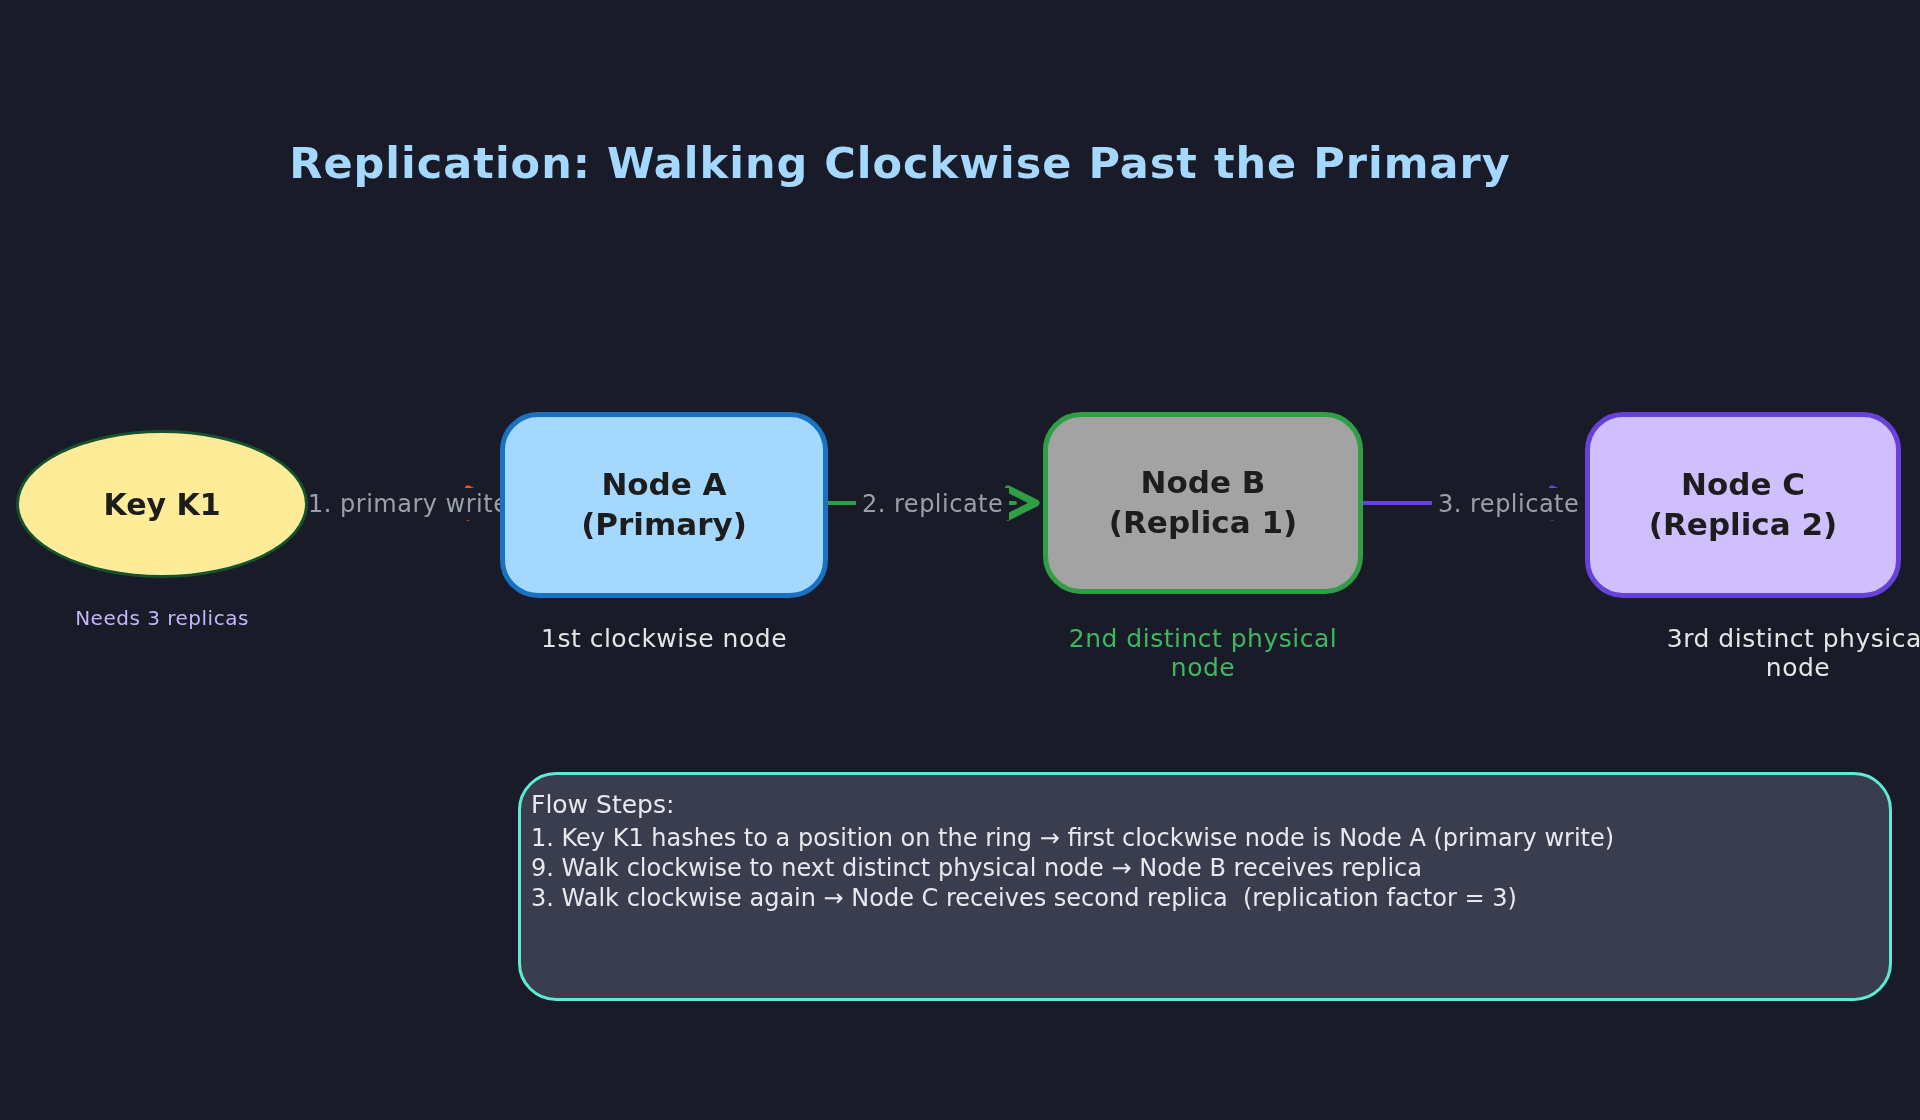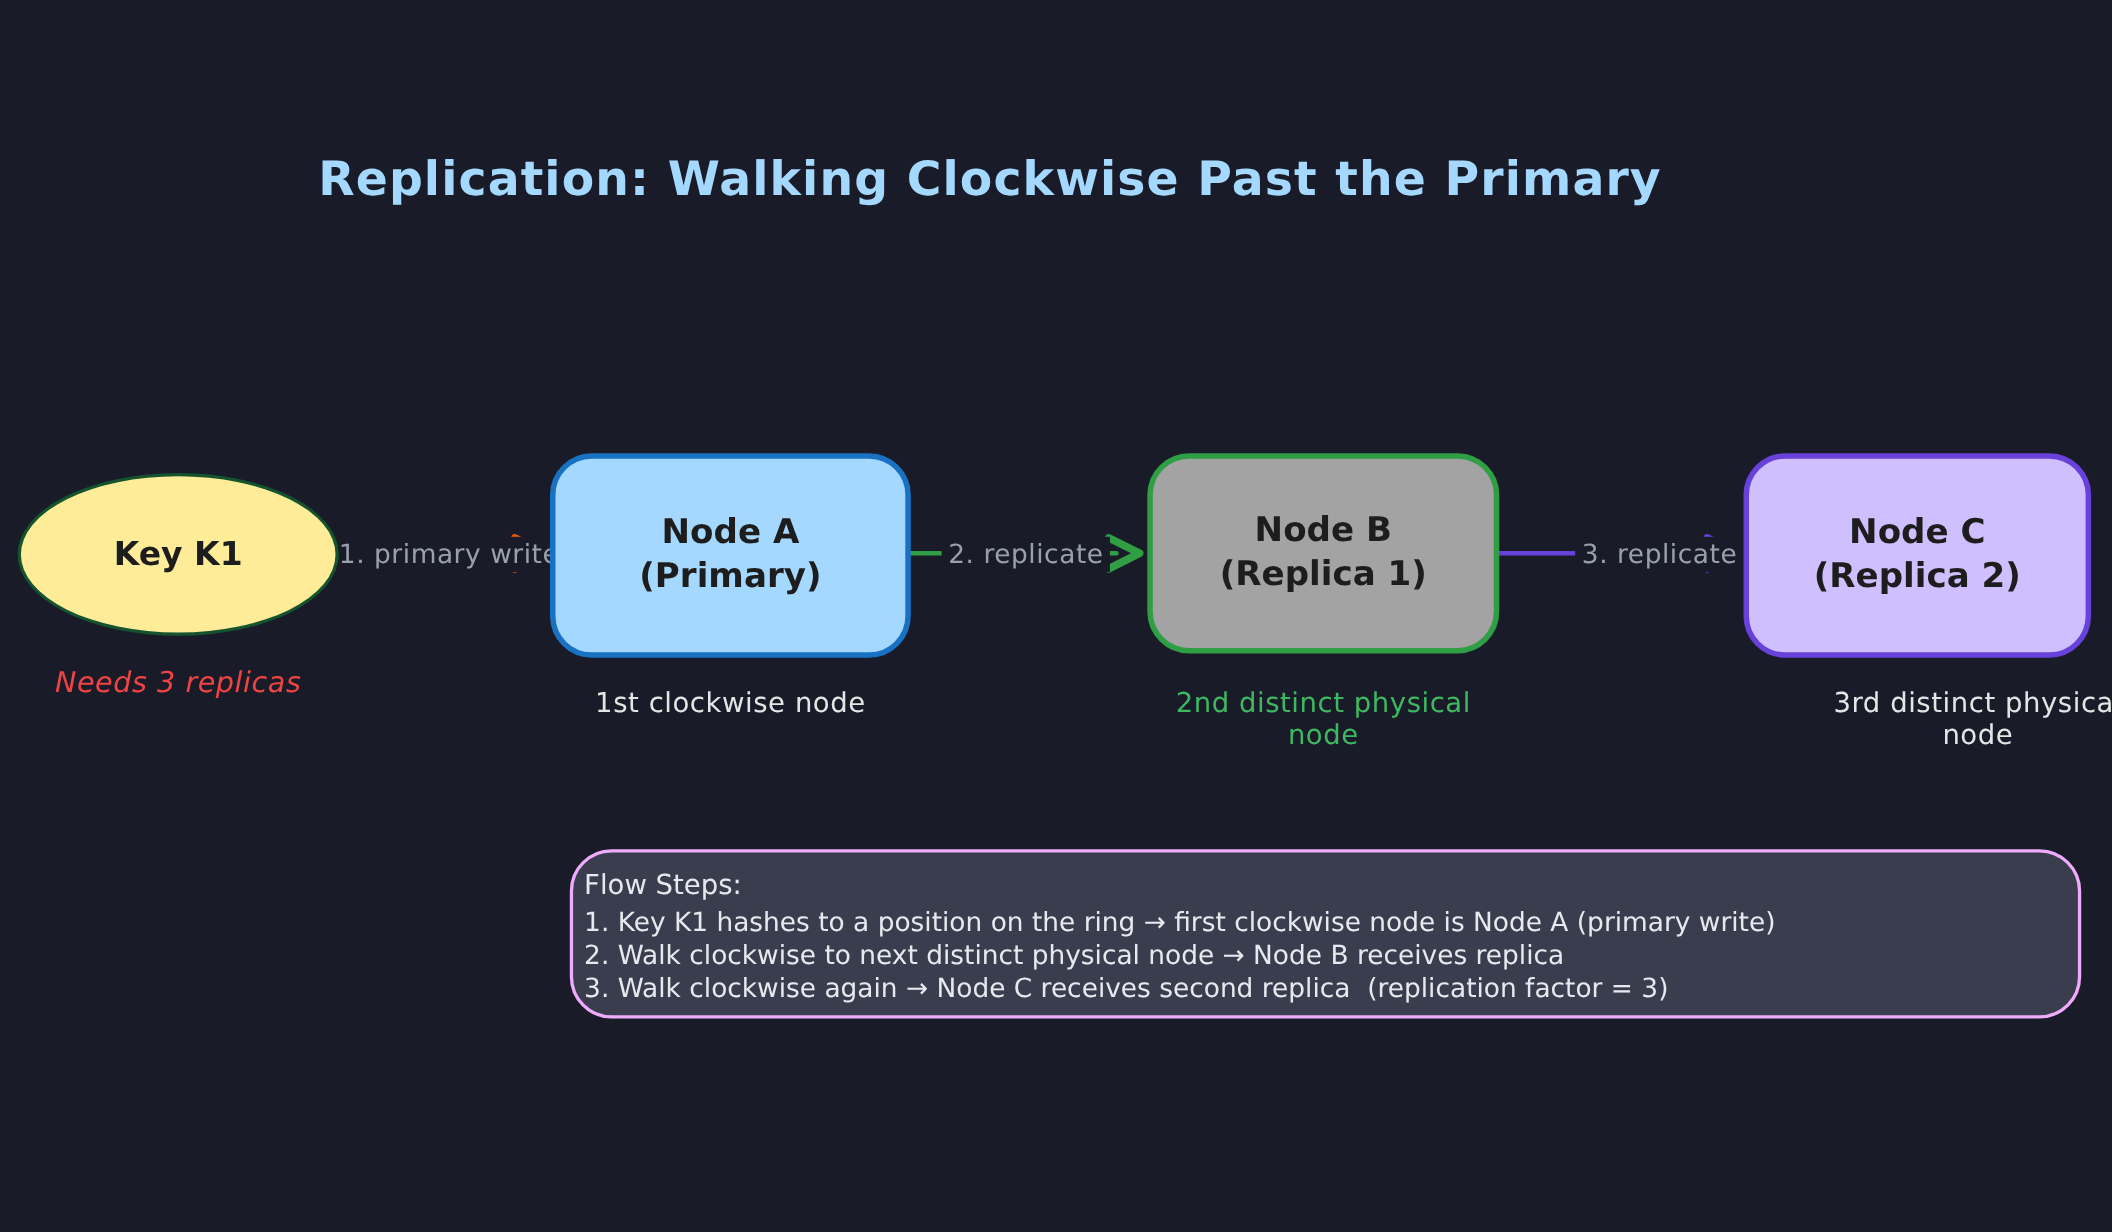--- a/index.html
+++ b/index.html
@@ -21,21 +21,21 @@
   .ellipse{
     left:16px;top:430px;width:292px;height:148px;border-radius:50%;
     background:#ffec99;border:3px solid #14532d;font-size:30px;
   }
   .node{border-radius:38px;border-width:5px;border-style:solid;font-size:31px;line-height:1.28;}
   .node-a{left:500px;top:412px;width:328px;height:186px;background:#a5d8ff;border-color:#1971c2;}
   .node-b{left:1043px;top:412px;width:320px;height:182px;background:#a3a3a3;border-color:#2f9e44;text-align:center;}
   .node-c{left:1585px;top:412px;width:316px;height:186px;background:#d0bfff;border-color:#6741d9;}
   
   .caption{position:absolute;top:624px;text-align:center;font-size:25px;letter-spacing:.5px;}
-  .cap-key{left:16px;width:292px;top:606px;font-size:26px;color:#ef4444;font-style:italic;}
+  .cap-key{left:16px;width:292px;top:606px;font-size:20px;color:#c4b5fd;}
   .cap-a{left:500px;width:328px;color:#e5e5e5;}
   .cap-b{left:1043px;width:320px;color:#3eb860;}
   .cap-c{left:1640px;width:316px;color:#e5e5e5;}
   
   .arrow-line{position:absolute;top:501px;height:4px;border-radius:2px;}
   .line-1{left:306px;width:196px;background:#e8590c;}
   .line-2{left:825px;width:192px;background:#2f9e44;}
   .line-3{left:1360px;width:200px;background:#6741d9;}
   .chev{position:absolute;top:485px;width:40px;height:36px;}
   .chev-1{left:462px;}
@@ -43,22 +43,22 @@
   .chev-3{left:1546px;}
   .arrow-label{
     position:absolute;top:488px;font-size:24px;color:#9aa0ab;
     background:#191c28;padding:2px 6px;white-space:nowrap;letter-spacing:.5px;
   }
   .lab-1{left:302px;}
   .lab-2{left:856px;}
   .lab-3{left:1392px;margin-left:40px;}
   
   .flow-box{
-    position:absolute;left:518px;top:772px;width:1374px;height:154px;
-    box-sizing:border-box;background:#393d4d;border:3px solid #f0abfc;
+    position:absolute;left:518px;top:772px;width:1374px;height:229px;
+    box-sizing:border-box;background:#393d4d;border:3px solid #5eead4;
     border-radius:38px;color:#e7e9ee;padding:14px 20px 0 10px;
   }
   .flow-heading{font-size:25px;line-height:32px;margin-bottom:2px;white-space:pre;}
   .flow-step{font-size:24px;line-height:30px;white-space:pre;}
 </style>
 </head>
 <body>
 
 <div id="canvas">
 
@@ -102,17 +102,17 @@
   </div>
 
   <div class="caption cap-key">Needs 3 replicas</div>
   <div class="caption cap-a">1st clockwise node</div>
   <div class="caption cap-b">2nd distinct physical node</div>
   <div class="caption cap-c">3rd distinct physical node</div>
 
   <div class="flow-box">
     <div class="flow-heading">Flow Steps:</div>
     <div class="flow-step">1. Key K1 hashes to a position on the ring → first clockwise node is Node A (primary write)</div>
-    <div class="flow-step">2. Walk clockwise to next distinct physical node → Node B receives replica</div>
+    <div class="flow-step">9. Walk clockwise to next distinct physical node → Node B receives replica</div>
     <div class="flow-step">3. Walk clockwise again → Node C receives second replica  (replication factor = 3)</div>
   </div>
 
 </div>
 
 </body></html>

